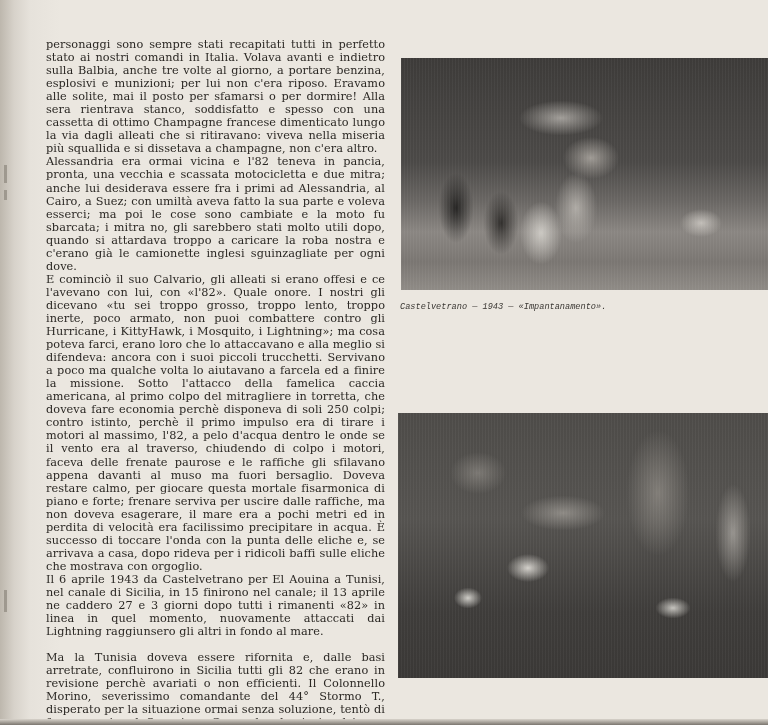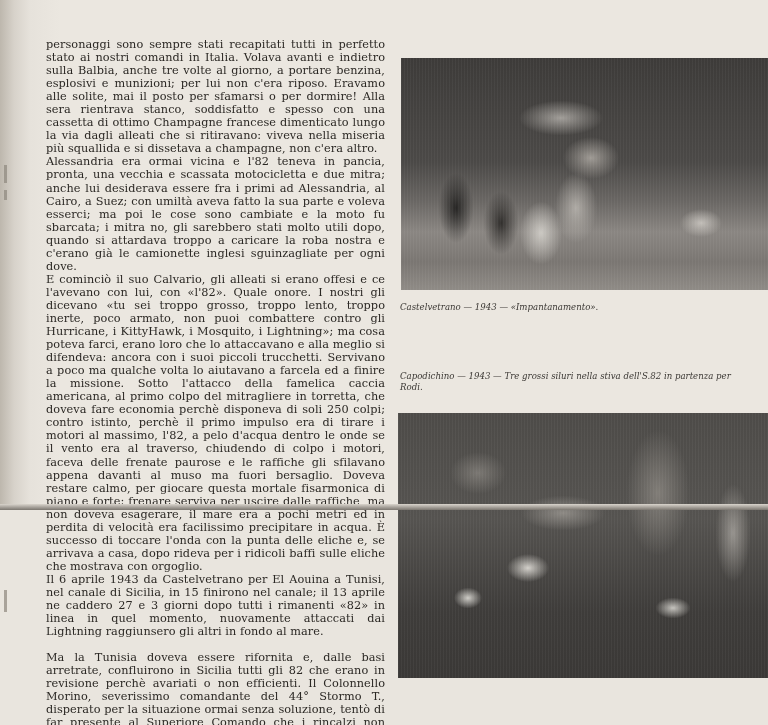--- a/index.html
+++ b/index.html
@@ -2,21 +2,21 @@
 <html><head>
   <meta charset="utf-8">
   <style>
     html, body { margin: 0; padding: 0; }
     body {
       width: 768px; height: 725px; overflow: hidden; position: relative;
       background: #e9e5de;
       font-family: "DejaVu Serif", "Liberation Serif", serif;
     }
     .page {
-      position: absolute; left: 0; top: 0; width: 768px; height: 510px;
+      position: absolute; left: 0; top: 0; width: 768px; height: 725px;
       background: linear-gradient(to right, #bdb7ad 0px, #d7d2ca 14px, #e6e2db 30px, #ebe7e0 60px, #ebe7e0 100%);
     }
     .spine-mark {
       position: absolute; left: 4px; width: 3px; background: #8d877d; opacity: .7;
     }
     .bottom-band {
       position: absolute; left: 0; bottom: 0; width: 768px; height: 6px;
       background: linear-gradient(to bottom, #d9d4cc, #7b766f);
     }
     .text-col {
@@ -56,21 +56,21 @@
     }
     .photo::after {
       content: ""; position: absolute; inset: 0;
       background: repeating-linear-gradient(to right, rgba(255,255,255,.04) 0 1px, transparent 1px 3px);
     }
     .caption {
       position: absolute; left: 400px; width: 345px;
       font-family: "DejaVu Serif", "Liberation Serif", serif;
       font-style: italic; font-size: 8.6px; line-height: 11px; color: #3a3733;
     }
-    .caption1 { top: 302px; }
+    .caption1 { top: 302px; font-family: Liberation Mono, monospace; }
     .caption2 { top: 371px; }
   </style>
 </head>
 <body>
 
 <div class="page">
   <div class="spine-mark" style="top:165px;height:18px;"></div>
   <div class="spine-mark" style="top:190px;height:10px;"></div>
   <div class="spine-mark" style="top:590px;height:22px;"></div>
 
@@ -79,17 +79,16 @@
     <p>Alessandria era ormai vicina e l'82 teneva in pancia, pronta, una vecchia e scassata motocicletta e due mitra; anche lui desiderava essere fra i primi ad Alessandria, al Cairo, a Suez; con umiltà aveva fatto la sua parte e voleva esserci; ma poi le cose sono cambiate e la moto fu sbarcata; i mitra no, gli sarebbero stati molto utili dopo, quando si attardava troppo a caricare la roba nostra e c'erano già le camionette inglesi sguinzagliate per ogni dove.</p>
     <p>E cominciò il suo Calvario, gli alleati si erano offesi e ce l'avevano con lui, con «l'82». Quale onore. I nostri gli dicevano «tu sei troppo grosso, troppo lento, troppo inerte, poco armato, non puoi combattere contro gli Hurricane, i KittyHawk, i Mosquito, i Lightning»; ma cosa poteva farci, erano loro che lo attaccavano e alla meglio si difendeva: ancora con i suoi piccoli trucchetti. Servivano a poco ma qualche volta lo aiutavano a farcela ed a finire la missione. Sotto l'attacco della famelica caccia americana, al primo colpo del mitragliere in torretta, che doveva fare economia perchè disponeva di soli 250 colpi; contro istinto, perchè il primo impulso era di tirare i motori al massimo, l'82, a pelo d'acqua dentro le onde se il vento era al traverso, chiudendo di colpo i motori, faceva delle frenate paurose e le raffiche gli sfilavano appena davanti al muso ma fuori bersaglio. Doveva restare calmo, per giocare questa mortale fisarmonica di piano e forte; frenare serviva per uscire dalle raffiche, ma non doveva esagerare, il mare era a pochi metri ed in perdita di velocità era facilissimo precipitare in acqua. È successo di toccare l'onda con la punta delle eliche e, se arrivava a casa, dopo rideva per i ridicoli baffi sulle eliche che mostrava con orgoglio.</p>
     <p>Il 6 aprile 1943 da Castelvetrano per El Aouina a Tunisi, nel canale di Sicilia, in 15 finirono nel canale; il 13 aprile ne caddero 27 e 3 giorni dopo tutti i rimanenti «82» in linea in quel momento, nuovamente attaccati dai Lightning raggiunsero gli altri in fondo al mare.</p>
     <p class="gap">Ma la Tunisia doveva essere rifornita e, dalle basi arretrate, confluirono in Sicilia tutti gli 82 che erano in revisione perchè avariati o non efficienti. Il Colonnello Morino, severissimo comandante del 44° Stormo T., disperato per la situazione ormai senza soluzione, tentò di far presente al Superiore Comando che i rincalzi non erano, al momento, in condizione di operare e la risposta fu: sono aerei ed equipaggi, destinati purtroppo al sacrificio, è meglio perdere un aereo malandato ed un equipaggio ammalato che un aereo pienamente efficiente (che non c'era) ed un equipaggio sano. I rimanenti «82» affluirono a Finocchiara, a Sigonella, a Fontana Rossa, a Scissa, a Castelvetrano e continuarono serenamente a sacrificarsi fino al giorno in cui il gen. Messe ricevette l'ordine di smetterla.</p>
 
   </div>
 
   <div class="photo photo1" title="Ground crew working around an aircraft bogged in mud"></div>
   <div class="caption caption1">Castelvetrano — 1943 — «Impantanamento».</div>
 
-  <div class="caption caption2">Capodichino — 1943 — Tre grossi siluri nella stiva dell'S.82 in partenza per Rodi.</div>
   <div class="photo photo2" title="Three large torpedoes inside the bay of an S.82"></div>
 
   <div class="bottom-band"></div>
 </div>
 
 </body></html>

